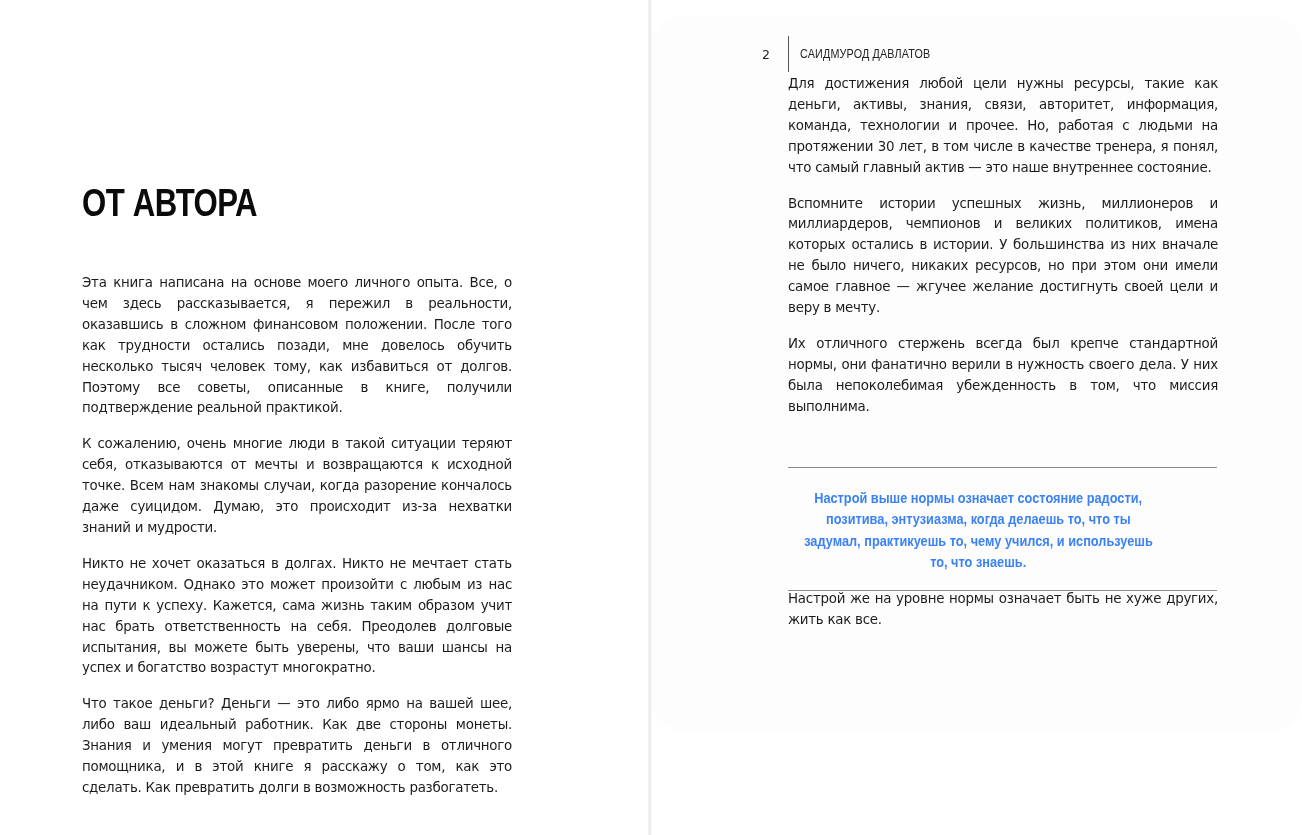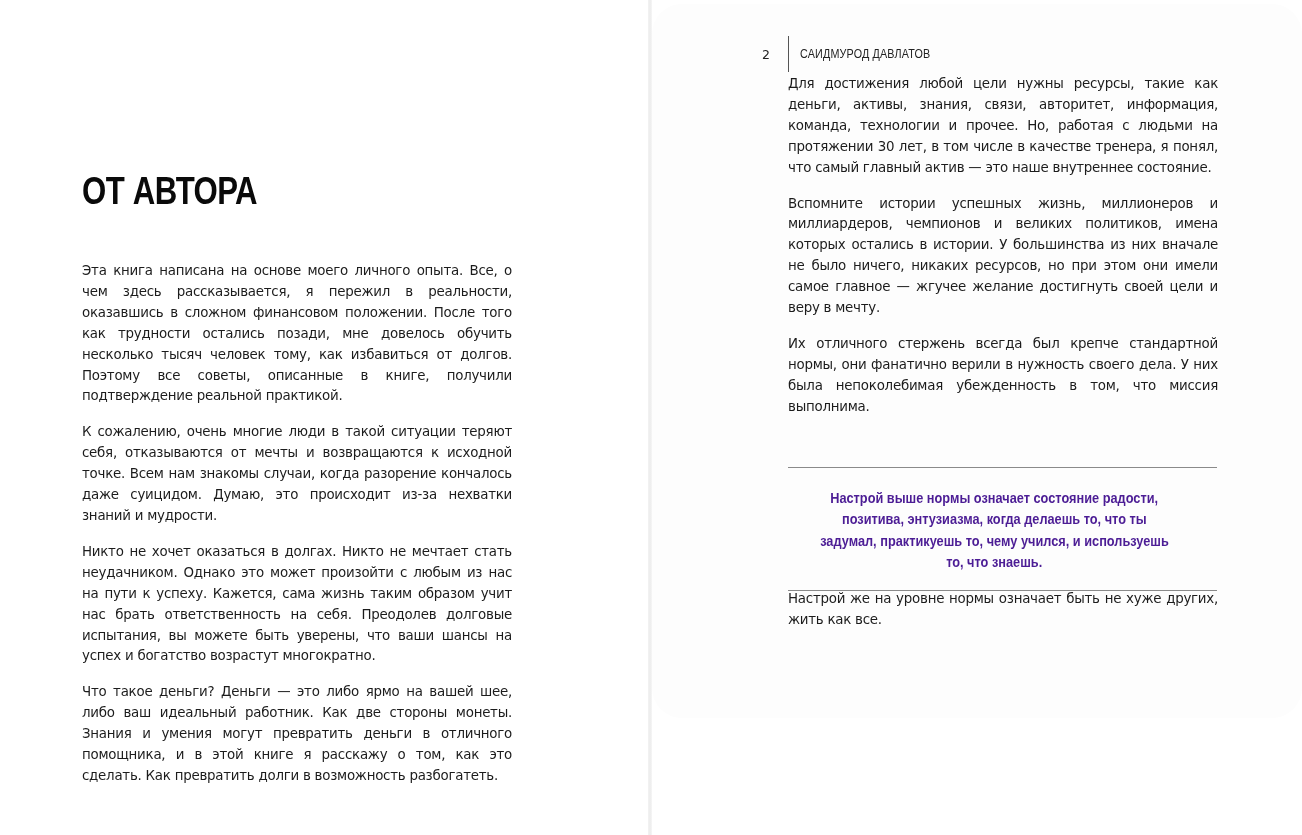--- a/index.html
+++ b/index.html
@@ -1,20 +1,20 @@
 <!DOCTYPE html>
 <html><head>
 <meta charset="utf-8">
 <style>
   * { box-sizing: border-box; margin: 0; padding: 0; }
   html, body { width: 1302px; height: 835px; overflow: hidden; background: #ffffff; }
   body { position: relative; font-family: "DejaVu Sans", "Liberation Sans", sans-serif; color: #1a1a1a; }
 
   .spread { position: absolute; left: 0; top: 0; width: 1302px; height: 835px; }
-  .page { position: absolute; top: 4px; height: 714px; background: #ffffff; border-radius: 30px; }
+  .page { position: absolute; top: 16px; height: 714px; background: #ffffff; border-radius: 30px; }
   .page-left { left: 0; width: 648px; }
   .page-right { left: 652px; width: 650px; background: #fdfdfd; }
   .gutter { position: absolute; left: 648px; top: 0; width: 4px; height: 835px;
             background: linear-gradient(to right, #f3f3f3, #ececec, #f6f6f6); }
 
   .chapter-title {
     position: absolute; left: 82px; top: 166px;
     font-family: "Liberation Sans", sans-serif; font-weight: 700;
     font-size: 38px; letter-spacing: -0.5px; line-height: 42px; color: #0a0a0a;
     transform: scaleX(0.82); transform-origin: left top;
@@ -38,23 +38,23 @@
                  letter-spacing: 0.2px; transform: scaleX(0.86); transform-origin: left center; }
 
   .right-text-top { left: 788px; top: 74px; width: 430px; }
   .right-text-bottom { left: 788px; top: 589px; width: 430px; }
 
   .rule { position: absolute; left: 788px; width: 429px; height: 1px; background: #8a8a8a; }
   .rule-top { top: 467px; }
   .rule-bottom { top: 590px; }
 
   .callout {
-    position: absolute; left: 780px; top: 487px; width: 429px;
+    position: absolute; left: 764px; top: 487px; width: 429px;
     text-align: center; font-family: "Liberation Sans", sans-serif; font-weight: 700;
-    font-size: 15.2px; line-height: 21.3px; color: #4c1d95;
+    font-size: 15.2px; line-height: 21.3px; color: #3b82f6;
   }
   .callout span { display: inline-block; transform: scaleX(0.84); transform-origin: center; white-space: nowrap; }
 </style>
 </head>
 <body>
 
 <div class="spread">
 
   <div class="page page-left">
     <h1 class="chapter-title">ОТ АВТОРА</h1>

